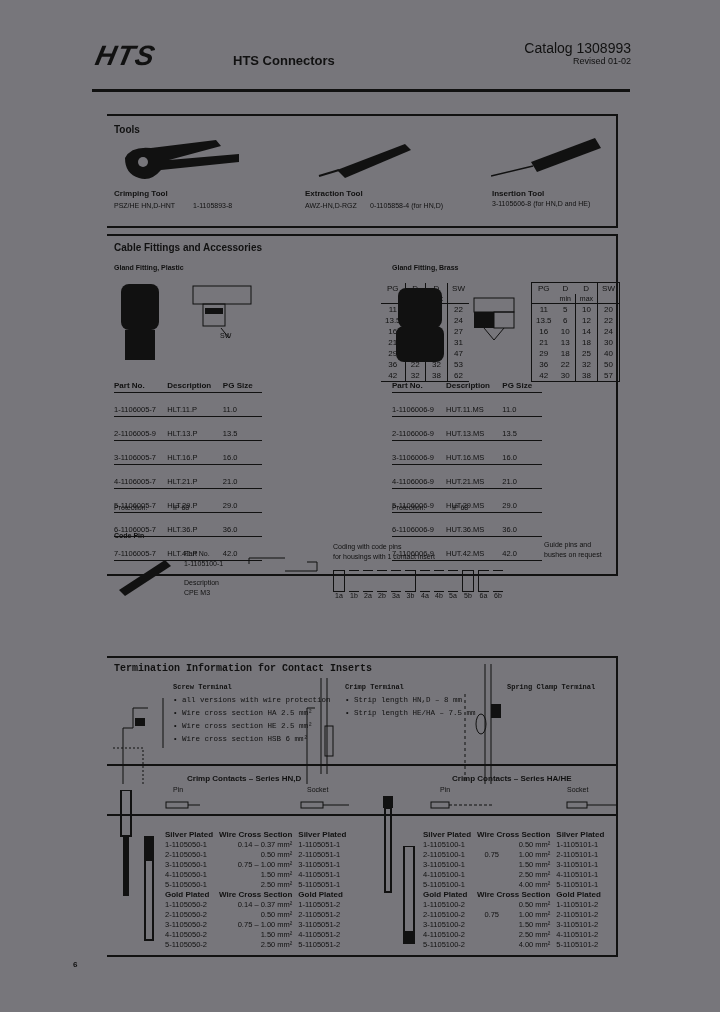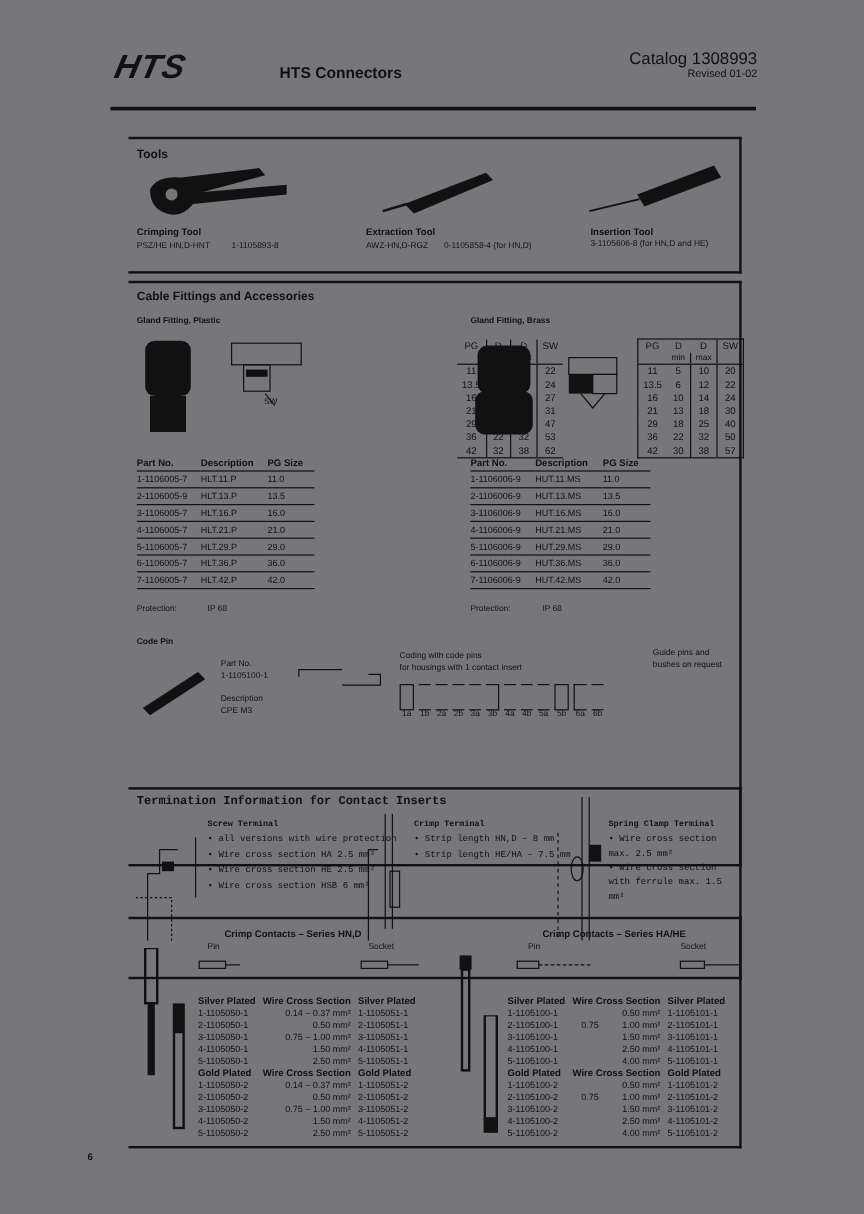--- a/index.html
+++ b/index.html
@@ -10,21 +10,21 @@
   .catalog { right:89px; top:40px; font-size:14px; text-align:right; }
   .revised { right:89px; top:56px; font-size:9px; text-align:right; }
   .hrule { left:92px; top:89px; width:538px; height:3px; background:#111; }
   .panel { border:2px solid #111; border-left:none; box-sizing:border-box; }
   .ptitle { font-size:10px; font-weight:bold; }
   .small { font-size:8px; }
   .tiny { font-size:7px; }
   .bold { font-weight:bold; }
   table.parts { border-collapse:collapse; font-size:7.5px; }
   table.parts th { text-align:left; font-weight:bold; padding:1px 4px 2px 0; border-bottom:1px solid #111; font-size:8px; }
-  table.parts td { padding:2px 4px 2px 0; border-bottom:1px solid #111; }
+  table.parts td { padding:12px 4px 2px 0; border-bottom:1px solid #111; }
   .dims { border-collapse:collapse; font-size:8px; text-align:center; }
   .dims td { padding:1px 4px; }
   .dims .bl { border-left:1px solid #111; }
   .dims .bb { border-bottom:1px solid #111; }
   .ctbl { font-size:7.5px; border-collapse:collapse; }
   .ctbl td { padding:0 6px 1px 0; white-space:nowrap; }
   .ctbl .h { font-weight:bold; font-size:8px; }
   .r { text-align:right; }
   .bullet { font-size:8px; line-height:14px; }
 </style>
@@ -63,21 +63,21 @@
   <div class="abs" style="left:384px; top:20px; width:110px; height:42px;">
     <svg width="110" height="42">
         <path d="M40 26 L104 2 L110 12 L46 36 Z" fill="#111"></path>
         <path d="M0 40 L42 30" stroke="#111" stroke-width="1.5"></path>
       </svg>
   </div>
   <div class="abs small bold" style="left:385px; top:73px;">Insertion Tool</div>
   <div class="abs tiny" style="left:385px; top:84px;">3-1105606-8 (for HN,D and HE)</div>
 </div>
 
-<div class="abs panel" style="left:107px; top:234px; width:511px; height:488px;">
+<div class="abs panel" style="left:107px; top:234px; width:511px; height:342px;">
   <div class="abs ptitle" style="left:7px; top:6px;">Cable Fittings and Accessories</div>
 
   <div class="abs tiny bold" style="left:7px; top:28px;">Gland Fitting, Plastic</div>
   <div class="abs" style="left:10px; top:44px; width:46px; height:84px;">
     <svg width="46" height="84">
         <rect x="4" y="4" width="38" height="46" rx="8" fill="#111"></rect>
         <rect x="8" y="50" width="30" height="30" fill="#111"></rect>
       </svg>
   </div>
   <div class="abs" style="left:74px; top:46px; width:90px; height:60px;">
@@ -422,24 +422,20 @@
 
   <div class="abs" style="left:354px; top:6px; width:50px; height:120px;">
     <svg width="50" height="120">
         <path d="M24 0 L24 120 M30 0 L30 120" stroke="#111"></path>
         <rect x="30" y="40" width="10" height="14" fill="#111"></rect>
         <path d="M4 30 L4 120" stroke="#111" stroke-dasharray="3,3"></path>
         <ellipse cx="20" cy="60" rx="5" ry="10" fill="none" stroke="#111"></ellipse>
       </svg>
   </div>
   <div class="abs tiny bold" style="left:400px; top:25px;">Spring Clamp Terminal</div>
-  <div class="abs bullet" style="left:400px; top:36px; width:108px; font-size:7.5px; line-height:12px;">
-    <div>• <span>Wire cross section max. 2.5 mm²</span></div>
-    <div>• <span>Wire cross section with ferrule max. 1.5 mm²</span></div>
-  </div>
 </div>
 
 <div class="abs panel" style="left:107px; top:764px; width:511px; height:193px;">
 
   <div class="abs" style="left:12px; top:24px; width:14px; height:110px;">
     <svg width="14" height="110">
         <rect x="2" y="0" width="10" height="46" fill="none" stroke="#111" stroke-width="2"></rect>
         <rect x="4" y="46" width="6" height="60" fill="#111"></rect>
       </svg>
   </div>

